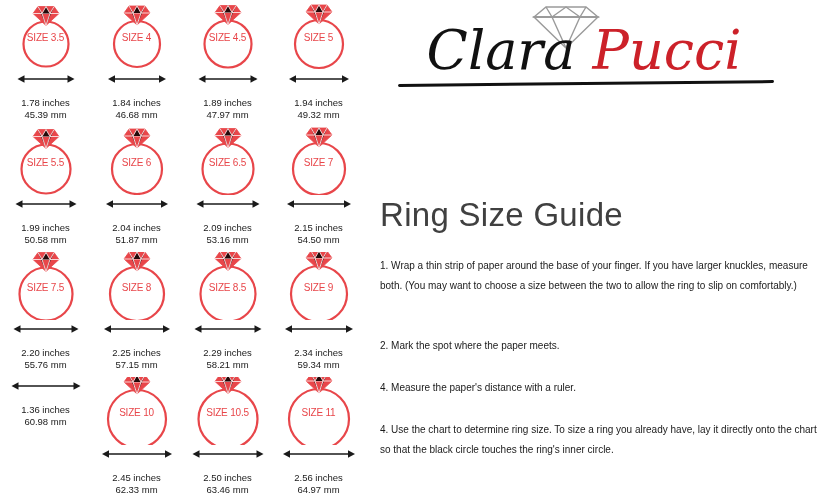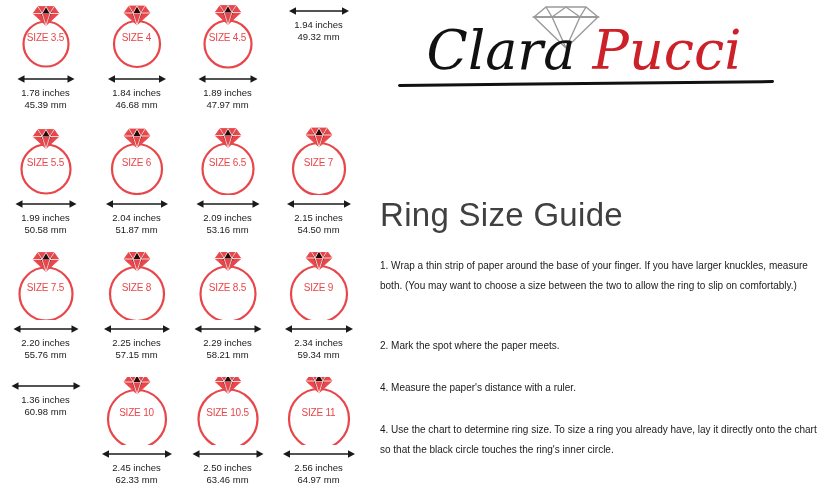--- a/index.html
+++ b/index.html
@@ -49,21 +49,21 @@
     font-family: "Liberation Sans", sans-serif;
     letter-spacing: -0.2px;
   }
   .arrow-row {
     width: 80px;
     height: 12px;
     position: relative;
     margin-top: 1px;
   }
   .measure-text {
-    margin-top: 4px;
+    margin-top: 14px;
     text-align: center;
     font-size: 9.5px;
     line-height: 11.5px;
     color: #1a1a1a;
     font-family: "Liberation Sans", sans-serif;
   }
 
   
   #right-panel {
     position: absolute;
@@ -205,20 +205,36 @@
             <line x1="16.5" y1="6" x2="63.5" y2="6" stroke="#1a1a1a" stroke-width="1.4"></line>
             <path d="M10.5 6 L17.5 2.2 L17.5 9.8 Z" fill="#1a1a1a"></path>
             <path d="M69.5 6 L62.5 2.2 L62.5 9.8 Z" fill="#1a1a1a"></path>
           </svg></div>
         <div class="measure-text">
           <div>1.89 inches</div>
           <div>47.97 mm</div>
         </div>
       </div>
       <div class="ring-cell">
+        <div class="ring-art">
+          <svg width="86" height="68" viewBox="0 0 86 68" aria-hidden="true">
+            <circle cx="43" cy="42" r="24" fill="none" stroke="#e8464a" stroke-width="2.2"></circle>
+            <g fill="#e8464a" stroke="#e8464a" stroke-width="0.8" stroke-linejoin="round">
+              <path d="M30 10 L43 22 L56 10 Z"></path>
+              <path d="M30 10 L35 3 L51 3 L56 10 Z"></path>
+            </g>
+            <g stroke="#ffffff" stroke-width="0.9" opacity="0.85">
+              <path d="M35 3 L39 10 L43 22"></path>
+              <path d="M51 3 L47 10 L43 22"></path>
+              <path d="M30 10 L56 10"></path>
+              <path d="M39 10 L43 3 L47 10"></path>
+            </g>
+          </svg>
+          <div class="size-label">SIZE 5</div>
+        </div>
         <div class="arrow-row"><svg width="80" height="12" viewBox="0 0 80 12" aria-hidden="true">
             <line x1="16" y1="6" x2="64" y2="6" stroke="#1a1a1a" stroke-width="1.4"></line>
             <path d="M10 6 L17 2.2 L17 9.8 Z" fill="#1a1a1a"></path>
             <path d="M70 6 L63 2.2 L63 9.8 Z" fill="#1a1a1a"></path>
           </svg></div>
         <div class="measure-text">
           <div>1.94 inches</div>
           <div>49.32 mm</div>
         </div>
       </div>

